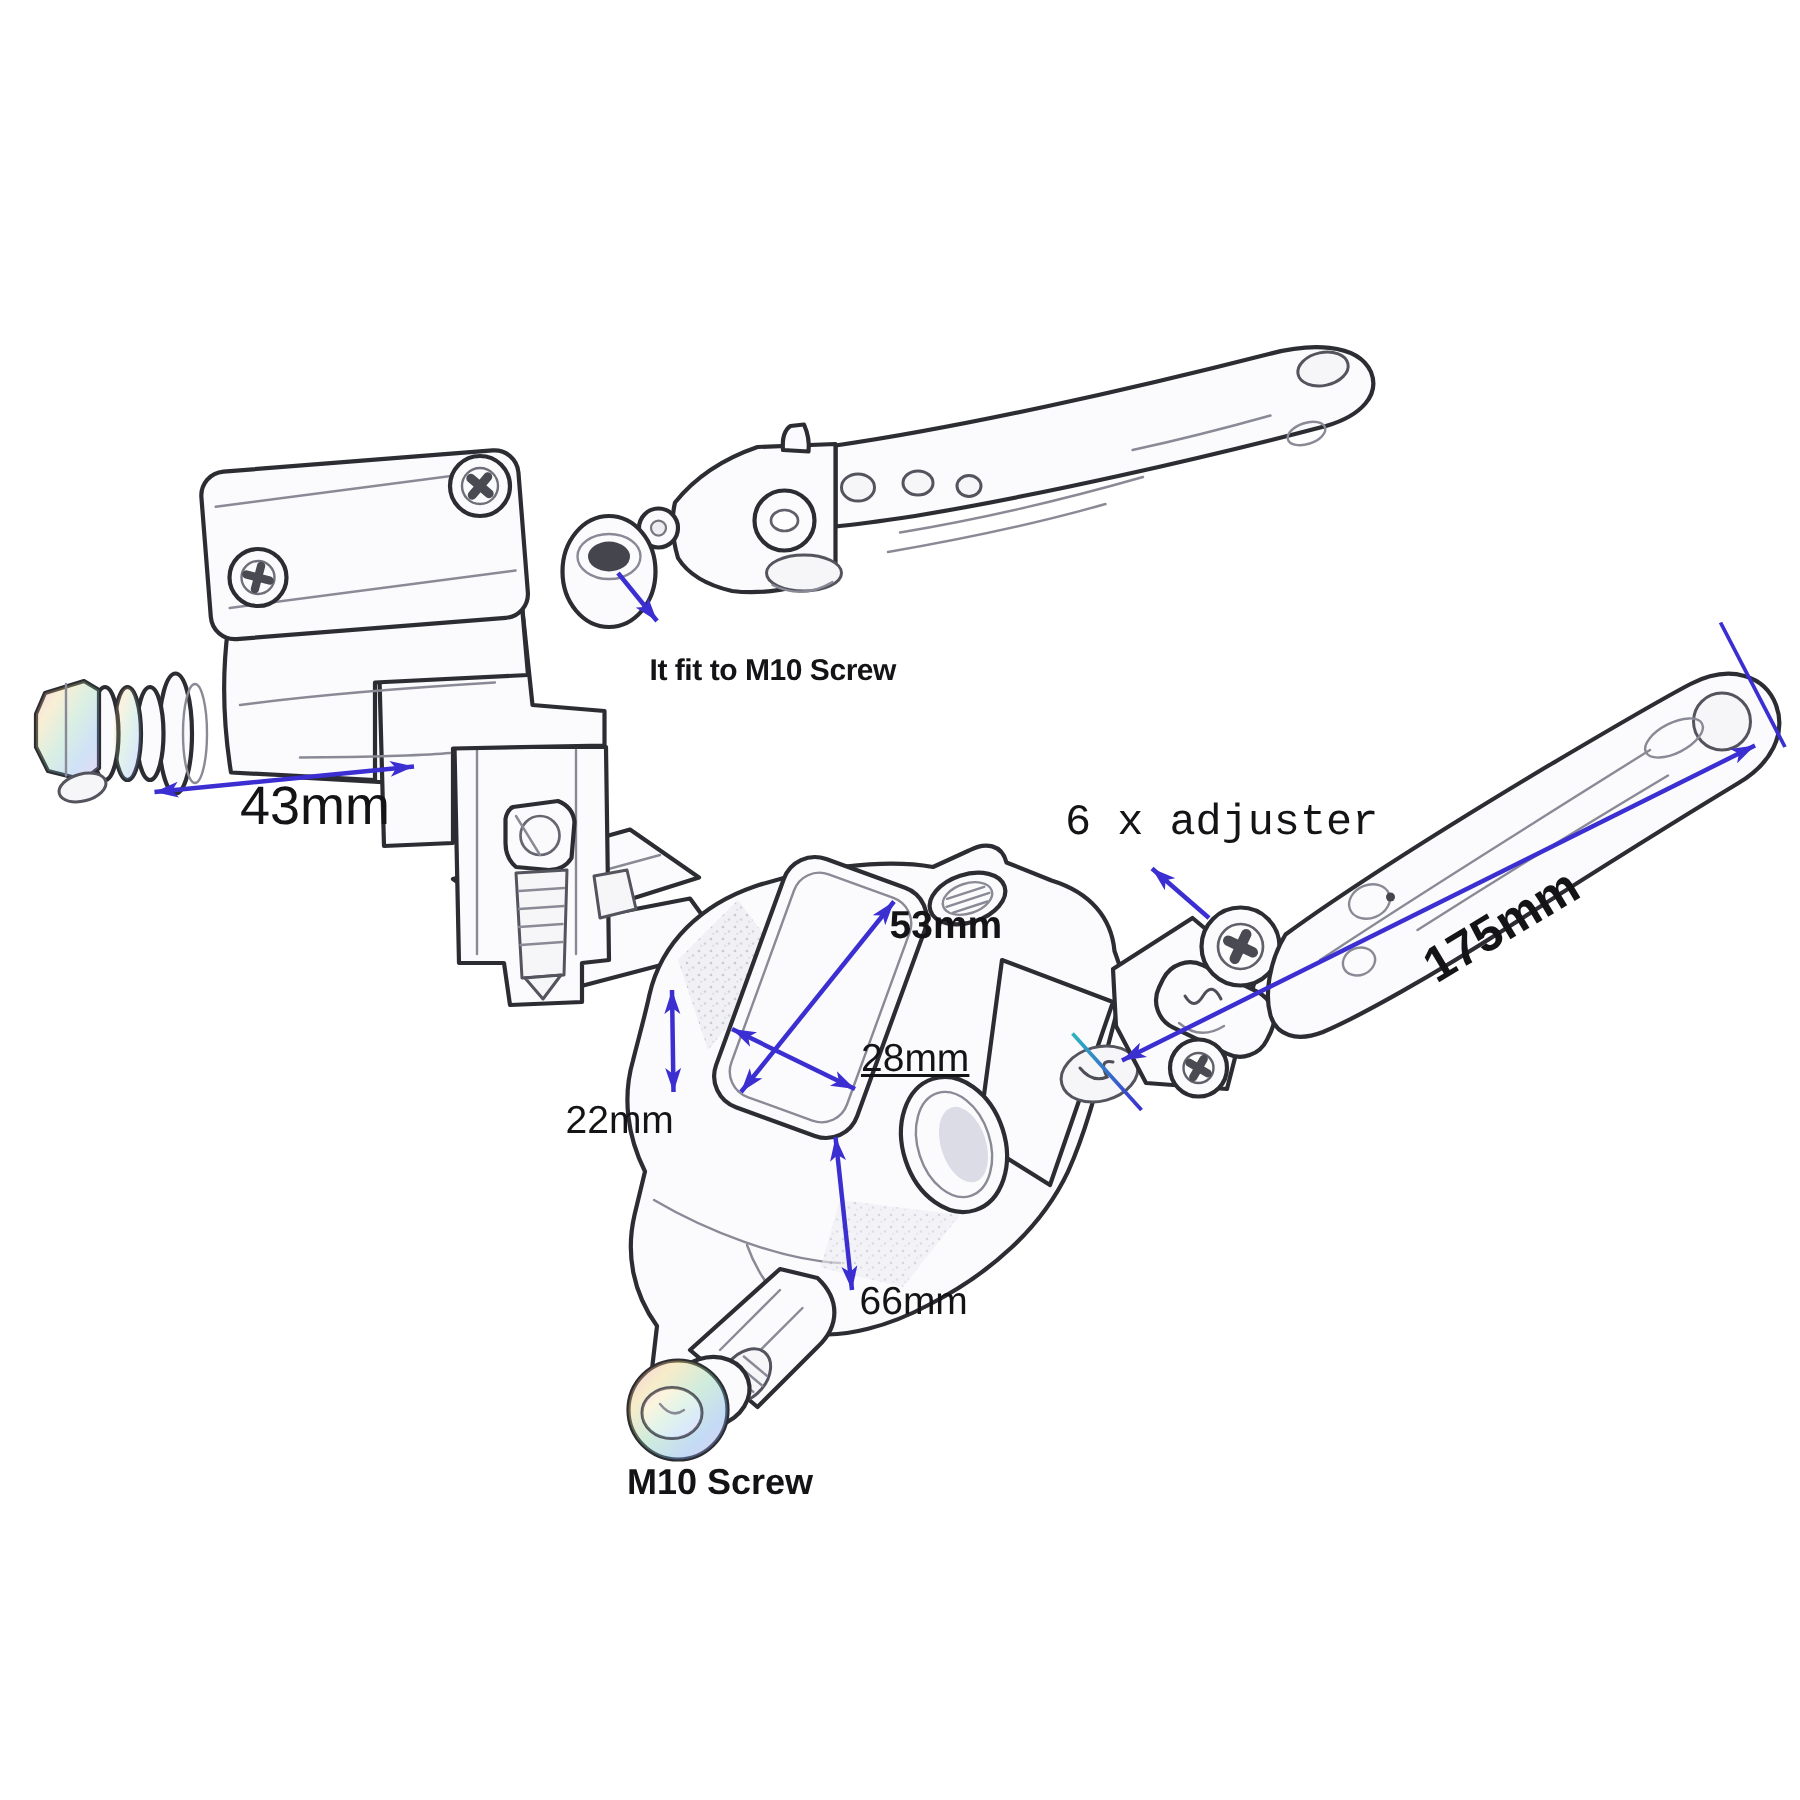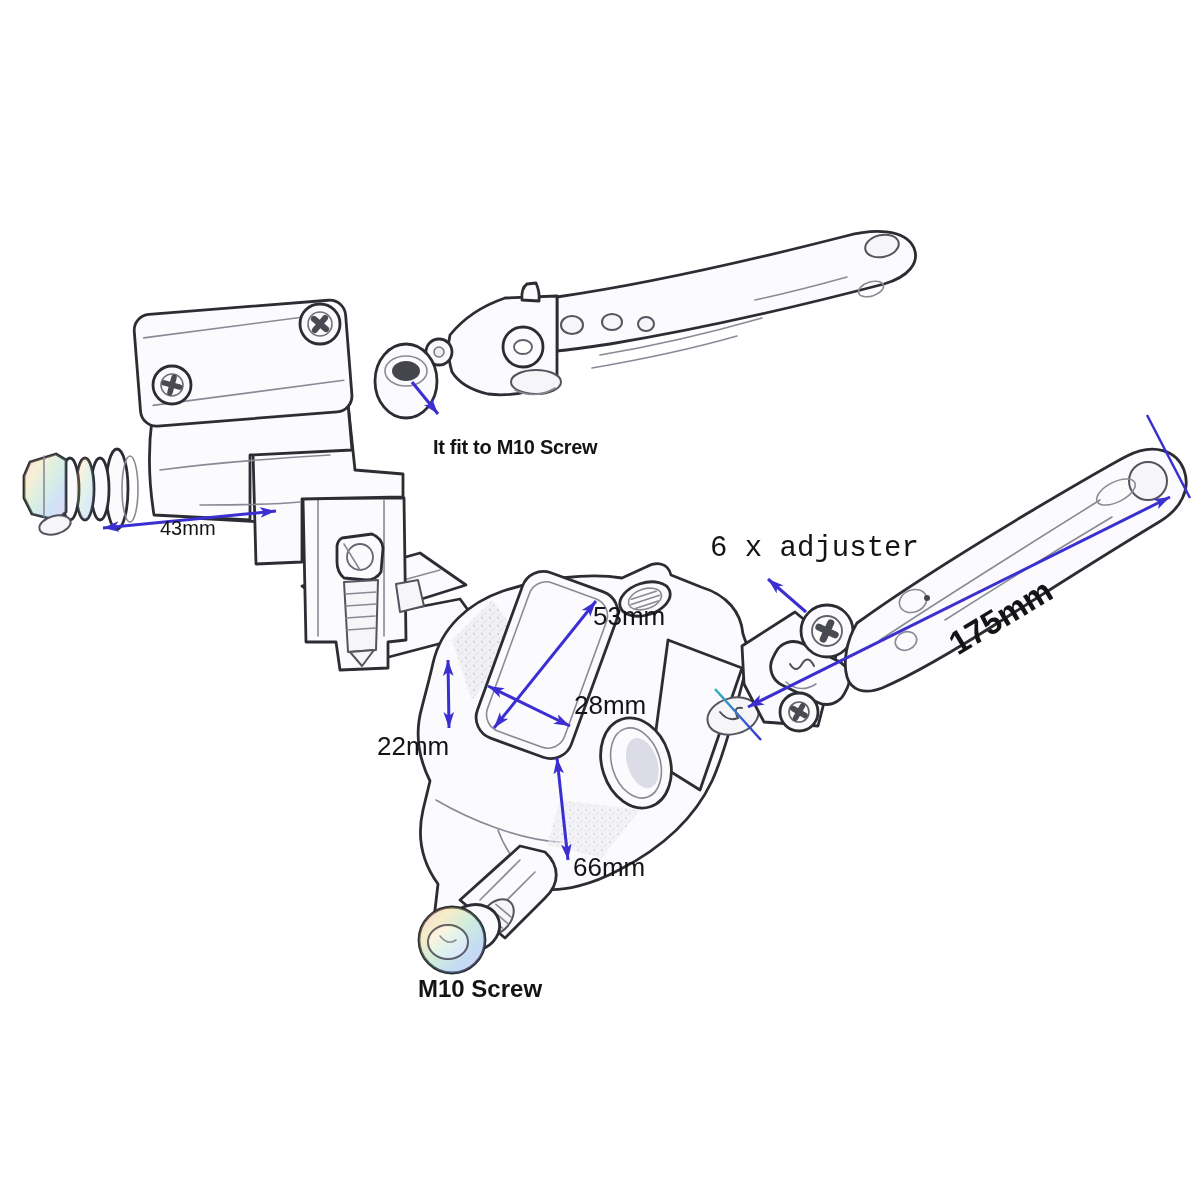--- a/index.html
+++ b/index.html
@@ -15,27 +15,27 @@
   .ink{fill:#fbfbfd;stroke:#2c2c33;stroke-width:2.8;stroke-linejoin:round;stroke-linecap:round;}
   .ink-lt{fill:#f6f6f9;stroke:#54545e;stroke-width:2;stroke-linejoin:round;}
   .thin{fill:none;stroke:#8a8a96;stroke-width:1.6;stroke-linecap:round;}
   .mid{fill:none;stroke:#4e4e58;stroke-width:2;stroke-linecap:round;}
   .hole{fill:#45454e;stroke:none;}
   .dim{stroke:#3b2fd2;stroke-width:3;fill:none;stroke-linecap:butt;}
   .tick{stroke-width:2.5;fill:none;}
   
   .lbl{position:absolute;color:#141417;white-space:nowrap;line-height:1.05;}
   .lbl-fit{left:433px;top:420px;font-size:20px;font-weight:bold;letter-spacing:-0.3px;margin-top:17px;}
-  .lbl-43{left:160px;top:518px;font-size:20px;}
+  .lbl-43{left:160px;top:518px;font-size:36px;}
   .lbl-adj{left:710px;top:534px;font-size:29px;font-family:Liberation Mono, monospace;}
-  .lbl-53{left:593px;top:603px;font-size:26px;}
+  .lbl-53{left:593px;top:603px;font-size:26px;font-weight:bold;}
   .lbl-175{left:901px;top:600px;width:200px;text-align:center;font-size:33px;font-weight:bold;
            transform:rotate(-31deg);transform-origin:center;}
   .lbl-22{left:377px;top:733px;font-size:26px;}
-  .lbl-28{left:574px;top:692px;font-size:26px;}
+  .lbl-28{left:574px;top:692px;font-size:26px;text-decoration:underline;}
   .lbl-66{left:573px;top:854px;font-size:26px;text-align:center;}
   .lbl-m10{left:418px;top:976px;font-size:24px;font-weight:bold;text-align:right;}
 </style>
 </head>
 <body>
 
 <div class="stage">
 
 <svg width="1200" height="1200" viewBox="0 0 1200 1200">
   <defs>

